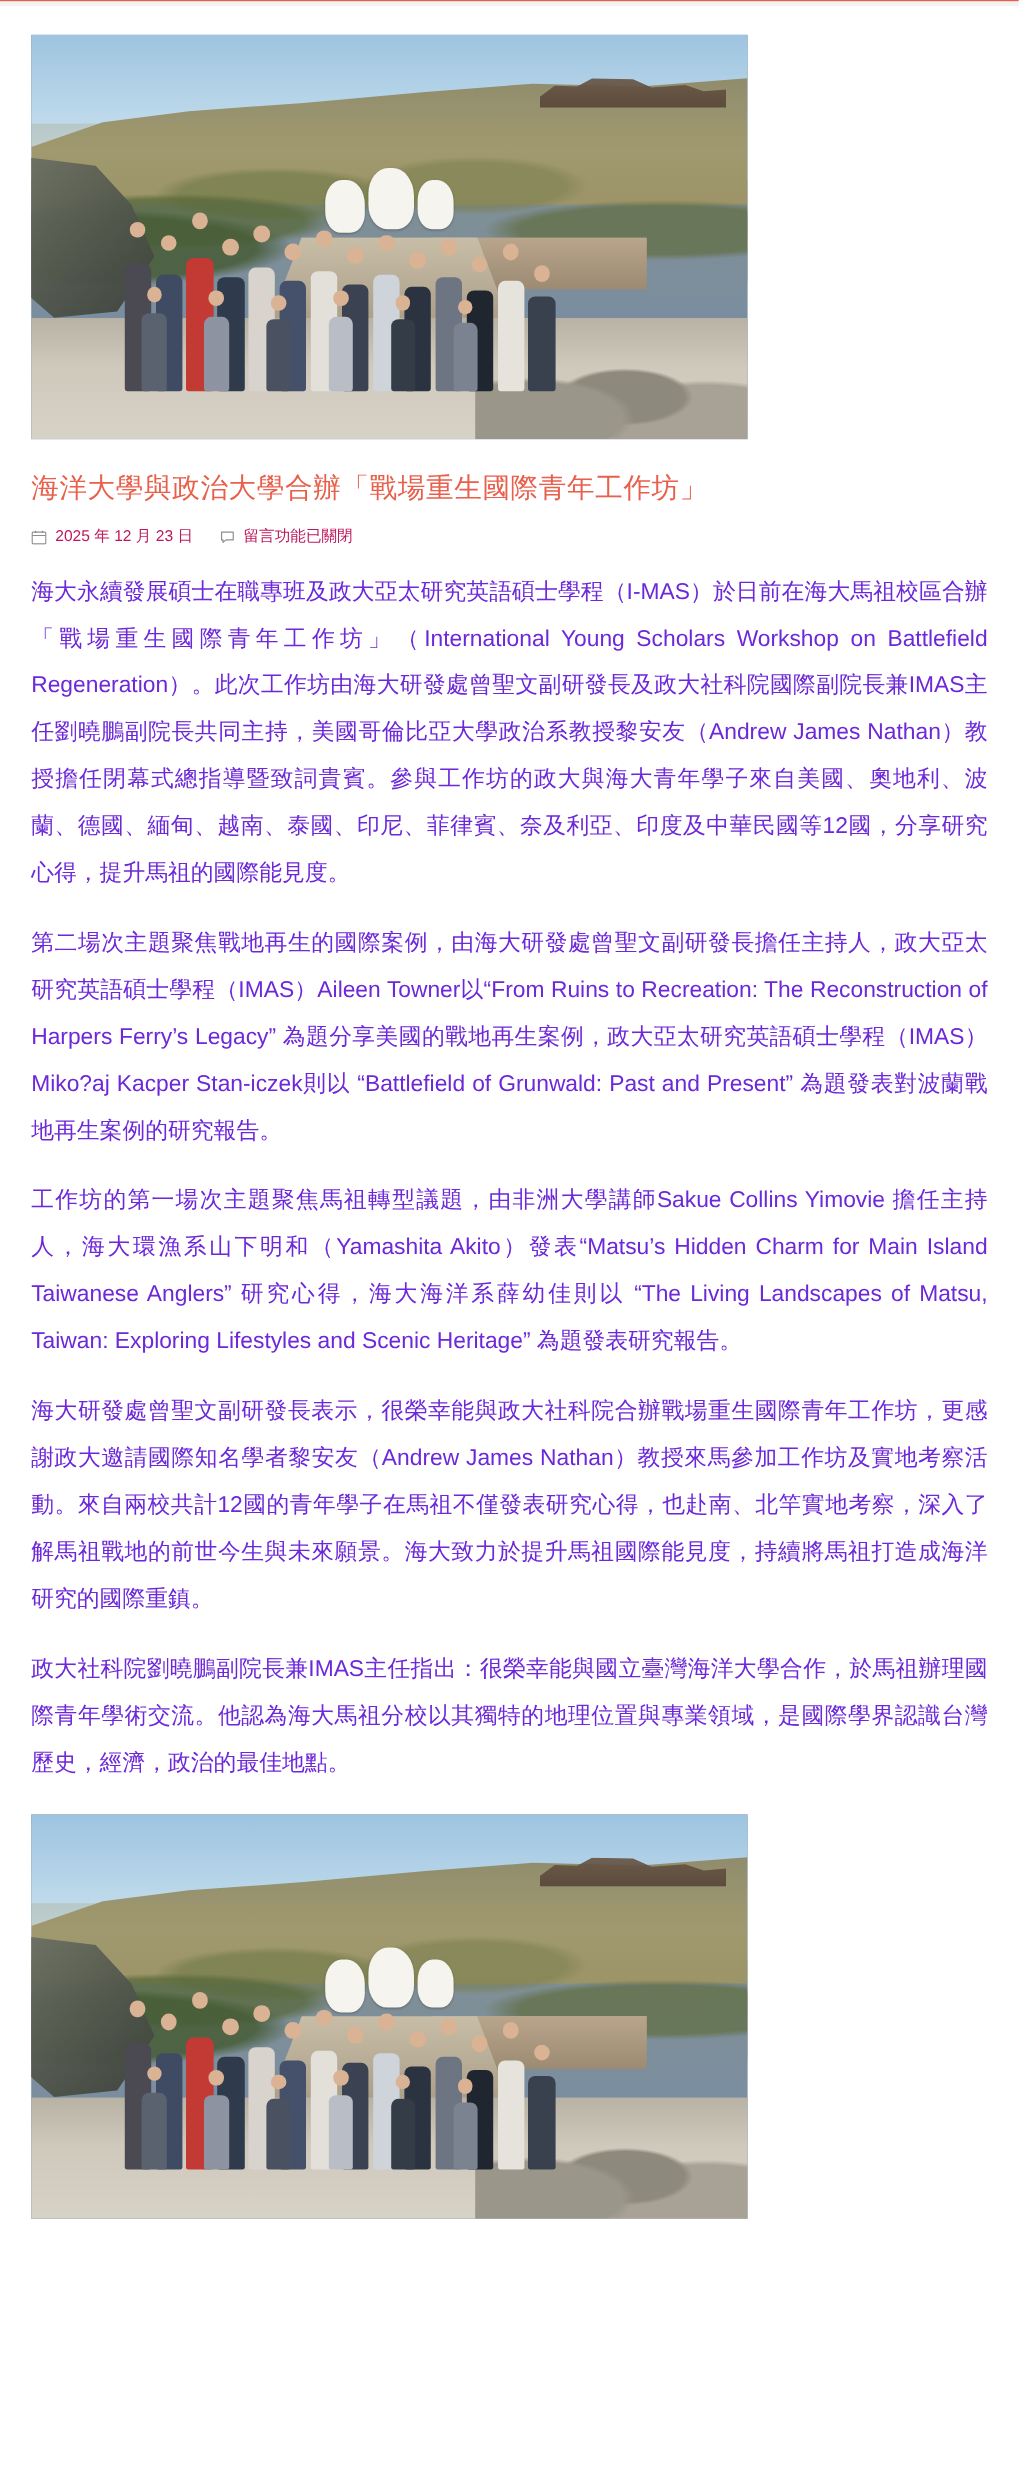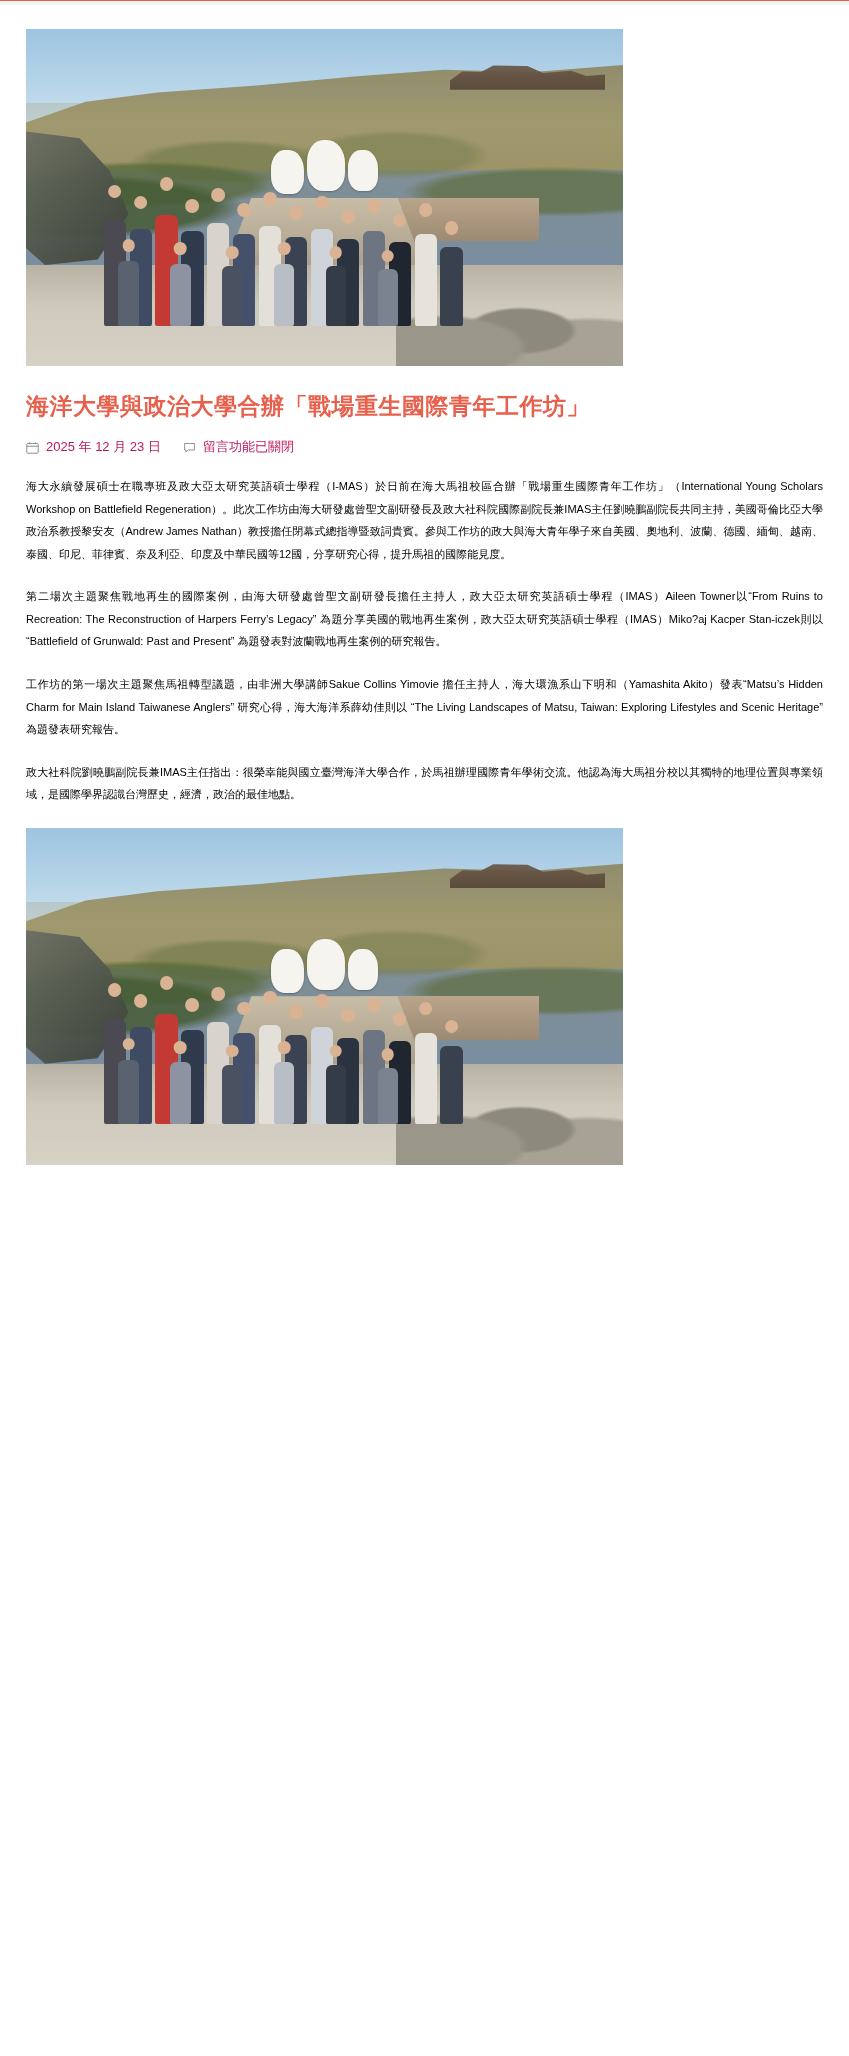--- a/index.html
+++ b/index.html
@@ -154,21 +154,21 @@
     top: -34%;
     width: 62%;
     padding-top: 62%;
     border-radius: 50%;
     background: #d9b394;
   }
   
   .article-title {
     color: #e8604c;
     font-size: 23px;
-    font-weight: bold;
+    font-weight: normal;
     line-height: 1.4;
     margin: 24px 0 0 0;
     letter-spacing: .5px;
   }
   .meta {
     margin: 16px 0 0 0;
     font-size: 13px;
     color: #8d8d8d;
     display: flex;
     align-items: center;
@@ -181,23 +181,23 @@
   }
   .meta svg { display: block; }
   .meta .label { color: #be185d; }
   .divider {
     margin: 18px 0 0 0;
     height: 1px;
     background: transparent;
   }
   p.para {
     margin: 0 0 20px 0;
-    font-size: 11px;
+    font-size: 19px;
     line-height: 2.05;
-    color: #000000;
+    color: #6d28d9;
     text-align: justify;
   }
   p.lead {
     margin: 34px 0 22px 8px;
     font-size: 14.5px;
     line-height: 2.0;
     color: #3f3f3f;
   }
   .paras { margin-top: 0; }
 </style>
@@ -273,20 +273,21 @@
       </span>
     </div>
 
     <div class="divider"></div>
 
 
     <div class="paras">
       <p class="para">海大永續發展碩士在職專班及政大亞太研究英語碩士學程（I-MAS）於日前在海大馬祖校區合辦「戰場重生國際青年工作坊」（International Young Scholars Workshop on Battlefield Regeneration）。此次工作坊由海大研發處曾聖文副研發長及政大社科院國際副院長兼IMAS主任劉曉鵬副院長共同主持，美國哥倫比亞大學政治系教授黎安友（Andrew James Nathan）教授擔任閉幕式總指導暨致詞貴賓。參與工作坊的政大與海大青年學子來自美國、奧地利、波蘭、德國、緬甸、越南、泰國、印尼、菲律賓、奈及利亞、印度及中華民國等12國，分享研究心得，提升馬祖的國際能見度。</p>
       <p class="para">第二場次主題聚焦戰地再生的國際案例，由海大研發處曾聖文副研發長擔任主持人，政大亞太研究英語碩士學程（IMAS）Aileen Towner以“From Ruins to Recreation: The Reconstruction of Harpers Ferry’s Legacy” 為題分享美國的戰地再生案例，政大亞太研究英語碩士學程（IMAS）Miko?aj Kacper Stan-iczek則以 “Battlefield of Grunwald: Past and Present” 為題發表對波蘭戰地再生案例的研究報告。</p>
       <p class="para">工作坊的第一場次主題聚焦馬祖轉型議題，由非洲大學講師Sakue Collins Yimovie 擔任主持人，海大環漁系山下明和（Yamashita Akito）發表“Matsu’s Hidden Charm for Main Island Taiwanese Anglers” 研究心得，海大海洋系薛幼佳則以 “The Living Landscapes of Matsu, Taiwan: Exploring Lifestyles and Scenic Heritage” 為題發表研究報告。</p>
+      <p class="para">海大研發處曾聖文副研發長表示，很榮幸能與政大社科院合辦戰場重生國際青年工作坊，更感謝政大邀請國際知名學者黎安友（Andrew James Nathan）教授來馬參加工作坊及實地考察活動。來自兩校共計12國的青年學子在馬祖不僅發表研究心得，也赴南、北竿實地考察，深入了解馬祖戰地的前世今生與未來願景。海大致力於提升馬祖國際能見度，持續將馬祖打造成海洋研究的國際重鎮。</p>
       <p class="para">政大社科院劉曉鵬副院長兼IMAS主任指出：很榮幸能與國立臺灣海洋大學合作，於馬祖辦理國際青年學術交流。他認為海大馬祖分校以其獨特的地理位置與專業領域，是國際學界認識台灣歷史，經濟，政治的最佳地點。</p>
     </div>
 
     <div class="photo-wrap bottom">
       <div class="photo">
         <div class="sky"></div>
         <div class="far-hill"></div>
         <div class="ridge-buildings"></div>
         <div class="scrub"></div>
         <div class="left-rock"></div>

